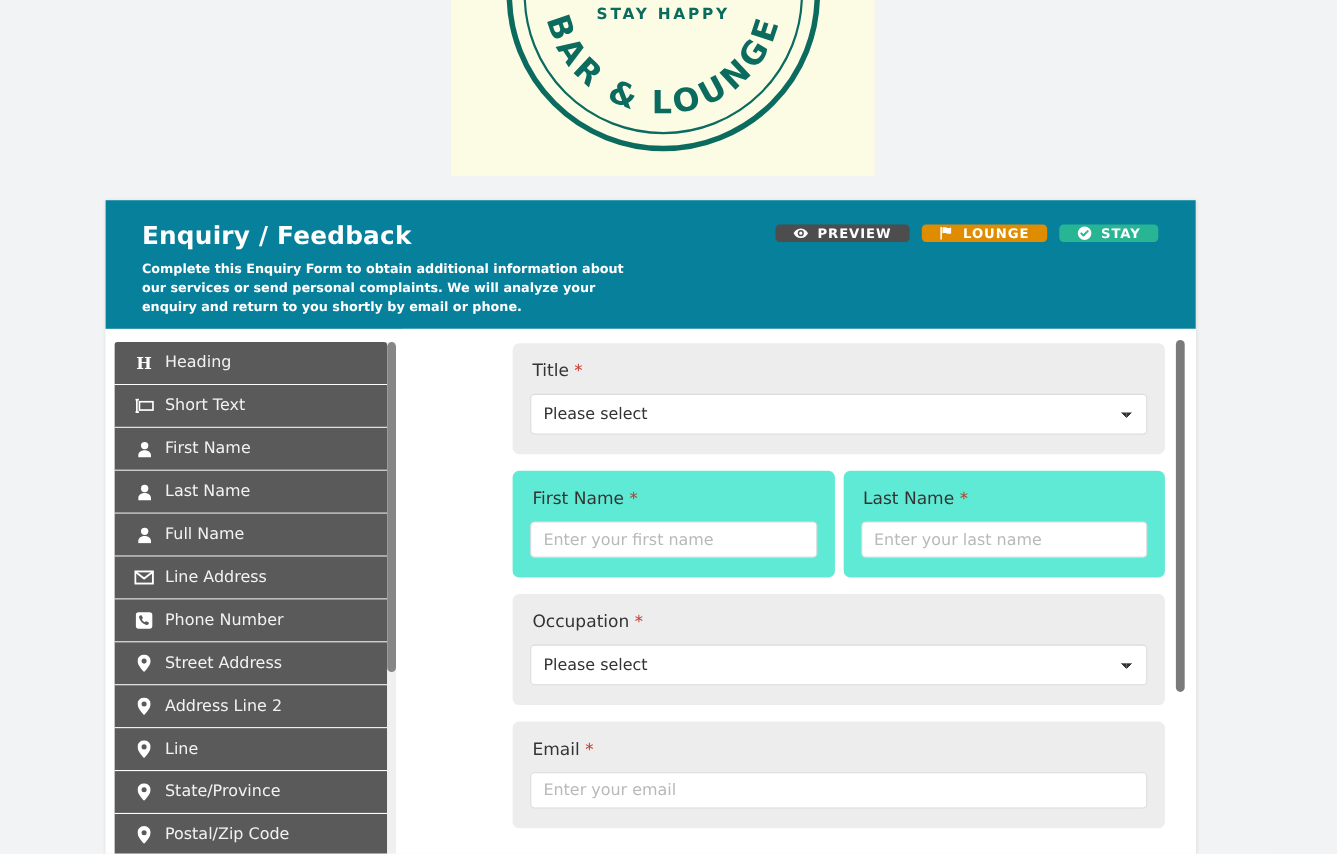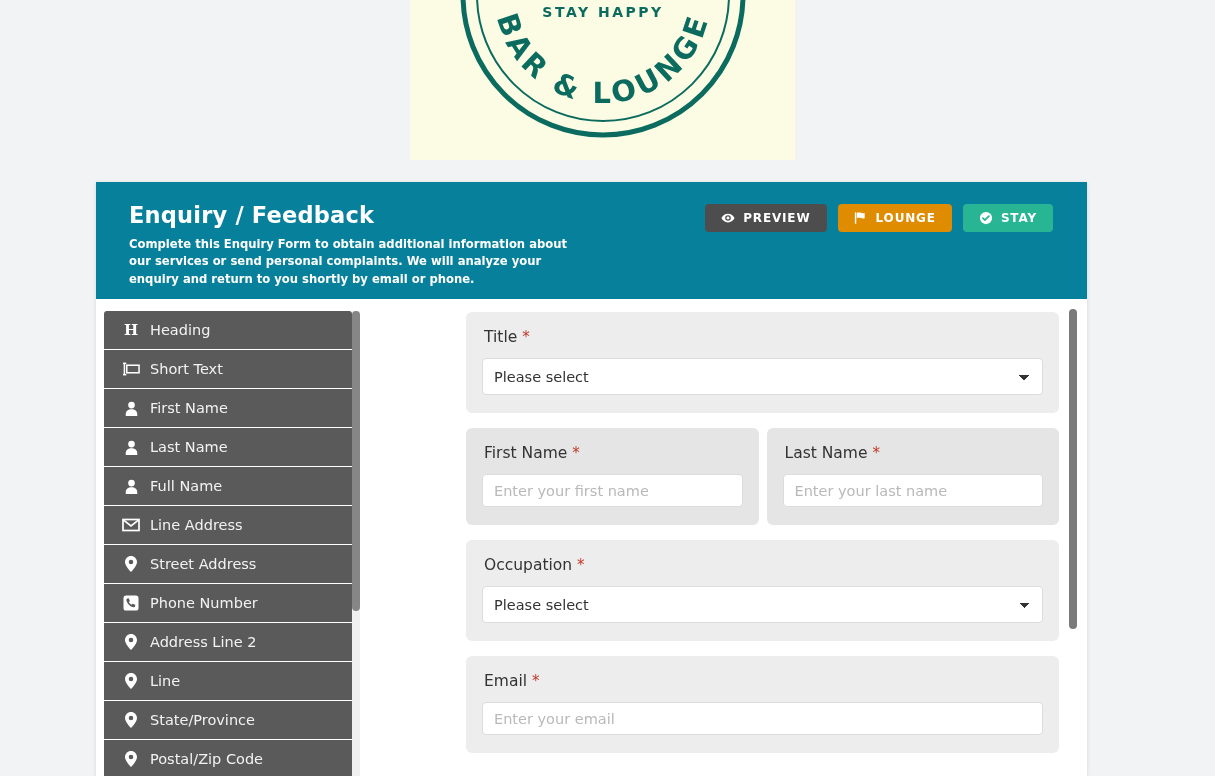--- a/index.html
+++ b/index.html
@@ -61,21 +61,21 @@
   #header-actions {
     position: absolute;
     right: 34px; top: 22px;
     display: flex;
     gap: 11px;
   }
   .hbtn {
     display: flex;
     align-items: center;
     gap: 8px;
-    height: 28px;
+    height: 16px;
     padding: 0 16px;
     border: none;
     border-radius: 4px;
     color: #ffffff;
     font-family: "DejaVu Sans", sans-serif;
     font-size: 12px;
     font-weight: bold;
     letter-spacing: .85px;
     cursor: pointer;
     white-space: nowrap;
@@ -158,21 +158,21 @@
     margin-bottom: 15px;
   }
   .fcard.pair {
     display: flex;
     gap: 0;
     background: transparent;
     padding: 0;
     margin-bottom: 15px;
   }
   .pair-half {
-    background: #e5e5e5;
+    background: #5eead4;
     border-radius: 6px;
     padding: 16px 16px 18px 16px;
     width: 345px;
   }
   .pair-half:first-child { margin-right: 8px; }
   .flabel {
     display: block;
     color: #333333;
     font-size: 15.5px;
     margin: 0 0 12px 2px;
@@ -348,35 +348,35 @@
             <svg width="18" height="14" viewBox="0 0 18 14" fill="none" stroke="#ffffff" stroke-width="1.7">
               <rect x="1" y="1.5" width="16" height="11"></rect>
               <path d="M1.6 2.2L9 8l7.4-5.8"></path>
             </svg>
           </span>
           <span class="s-label">Line Address</span>
         </div>
 
         <div class="side-item">
           <span class="s-icon">
-            <svg width="12" height="16" viewBox="0 0 12 16" fill="#ffffff">
-              <path d="M6 0C2.7 0 0 2.7 0 6c0 4.2 6 10 6 10s6-5.8 6-10c0-3.3-2.7-6-6-6zm0 8.3A2.3 2.3 0 1 1 6 3.7a2.3 2.3 0 0 1 0 4.6z"></path>
-            </svg>
-          </span>
-          <span class="s-label">Street Address</span>
-        </div>
-
-        <div class="side-item">
-          <span class="s-icon">
             <svg width="16" height="16" viewBox="0 0 16 16">
               <rect x="0.5" y="0.5" width="15" height="15" rx="2.6" fill="#ffffff"></rect>
               <path d="M5.2 3.3c.5 0 .7.2.9.7l.6 1.4c.2.4.1.7-.2 1l-.6.5c.6 1.3 1.5 2.2 2.8 2.8l.5-.6c.3-.3.6-.4 1-.2l1.4.6c.5.2.7.4.7.9 0 1.2-1 2-2.1 1.8C7.1 11.5 4.5 8.9 3.4 5.4 3.2 4.3 4 3.3 5.2 3.3z" fill="#5a5a5a"></path>
             </svg>
           </span>
           <span class="s-label">Phone Number</span>
+        </div>
+
+        <div class="side-item">
+          <span class="s-icon">
+            <svg width="12" height="16" viewBox="0 0 12 16" fill="#ffffff">
+              <path d="M6 0C2.7 0 0 2.7 0 6c0 4.2 6 10 6 10s6-5.8 6-10c0-3.3-2.7-6-6-6zm0 8.3A2.3 2.3 0 1 1 6 3.7a2.3 2.3 0 0 1 0 4.6z"></path>
+            </svg>
+          </span>
+          <span class="s-label">Street Address</span>
         </div>
 
         <div class="side-item">
           <span class="s-icon">
             <svg width="12" height="16" viewBox="0 0 12 16" fill="#ffffff">
               <path d="M6 0C2.7 0 0 2.7 0 6c0 4.2 6 10 6 10s6-5.8 6-10c0-3.3-2.7-6-6-6zm0 8.3A2.3 2.3 0 1 1 6 3.7a2.3 2.3 0 0 1 0 4.6z"></path>
             </svg>
           </span>
           <span class="s-label">Address Line 2</span>
         </div>

